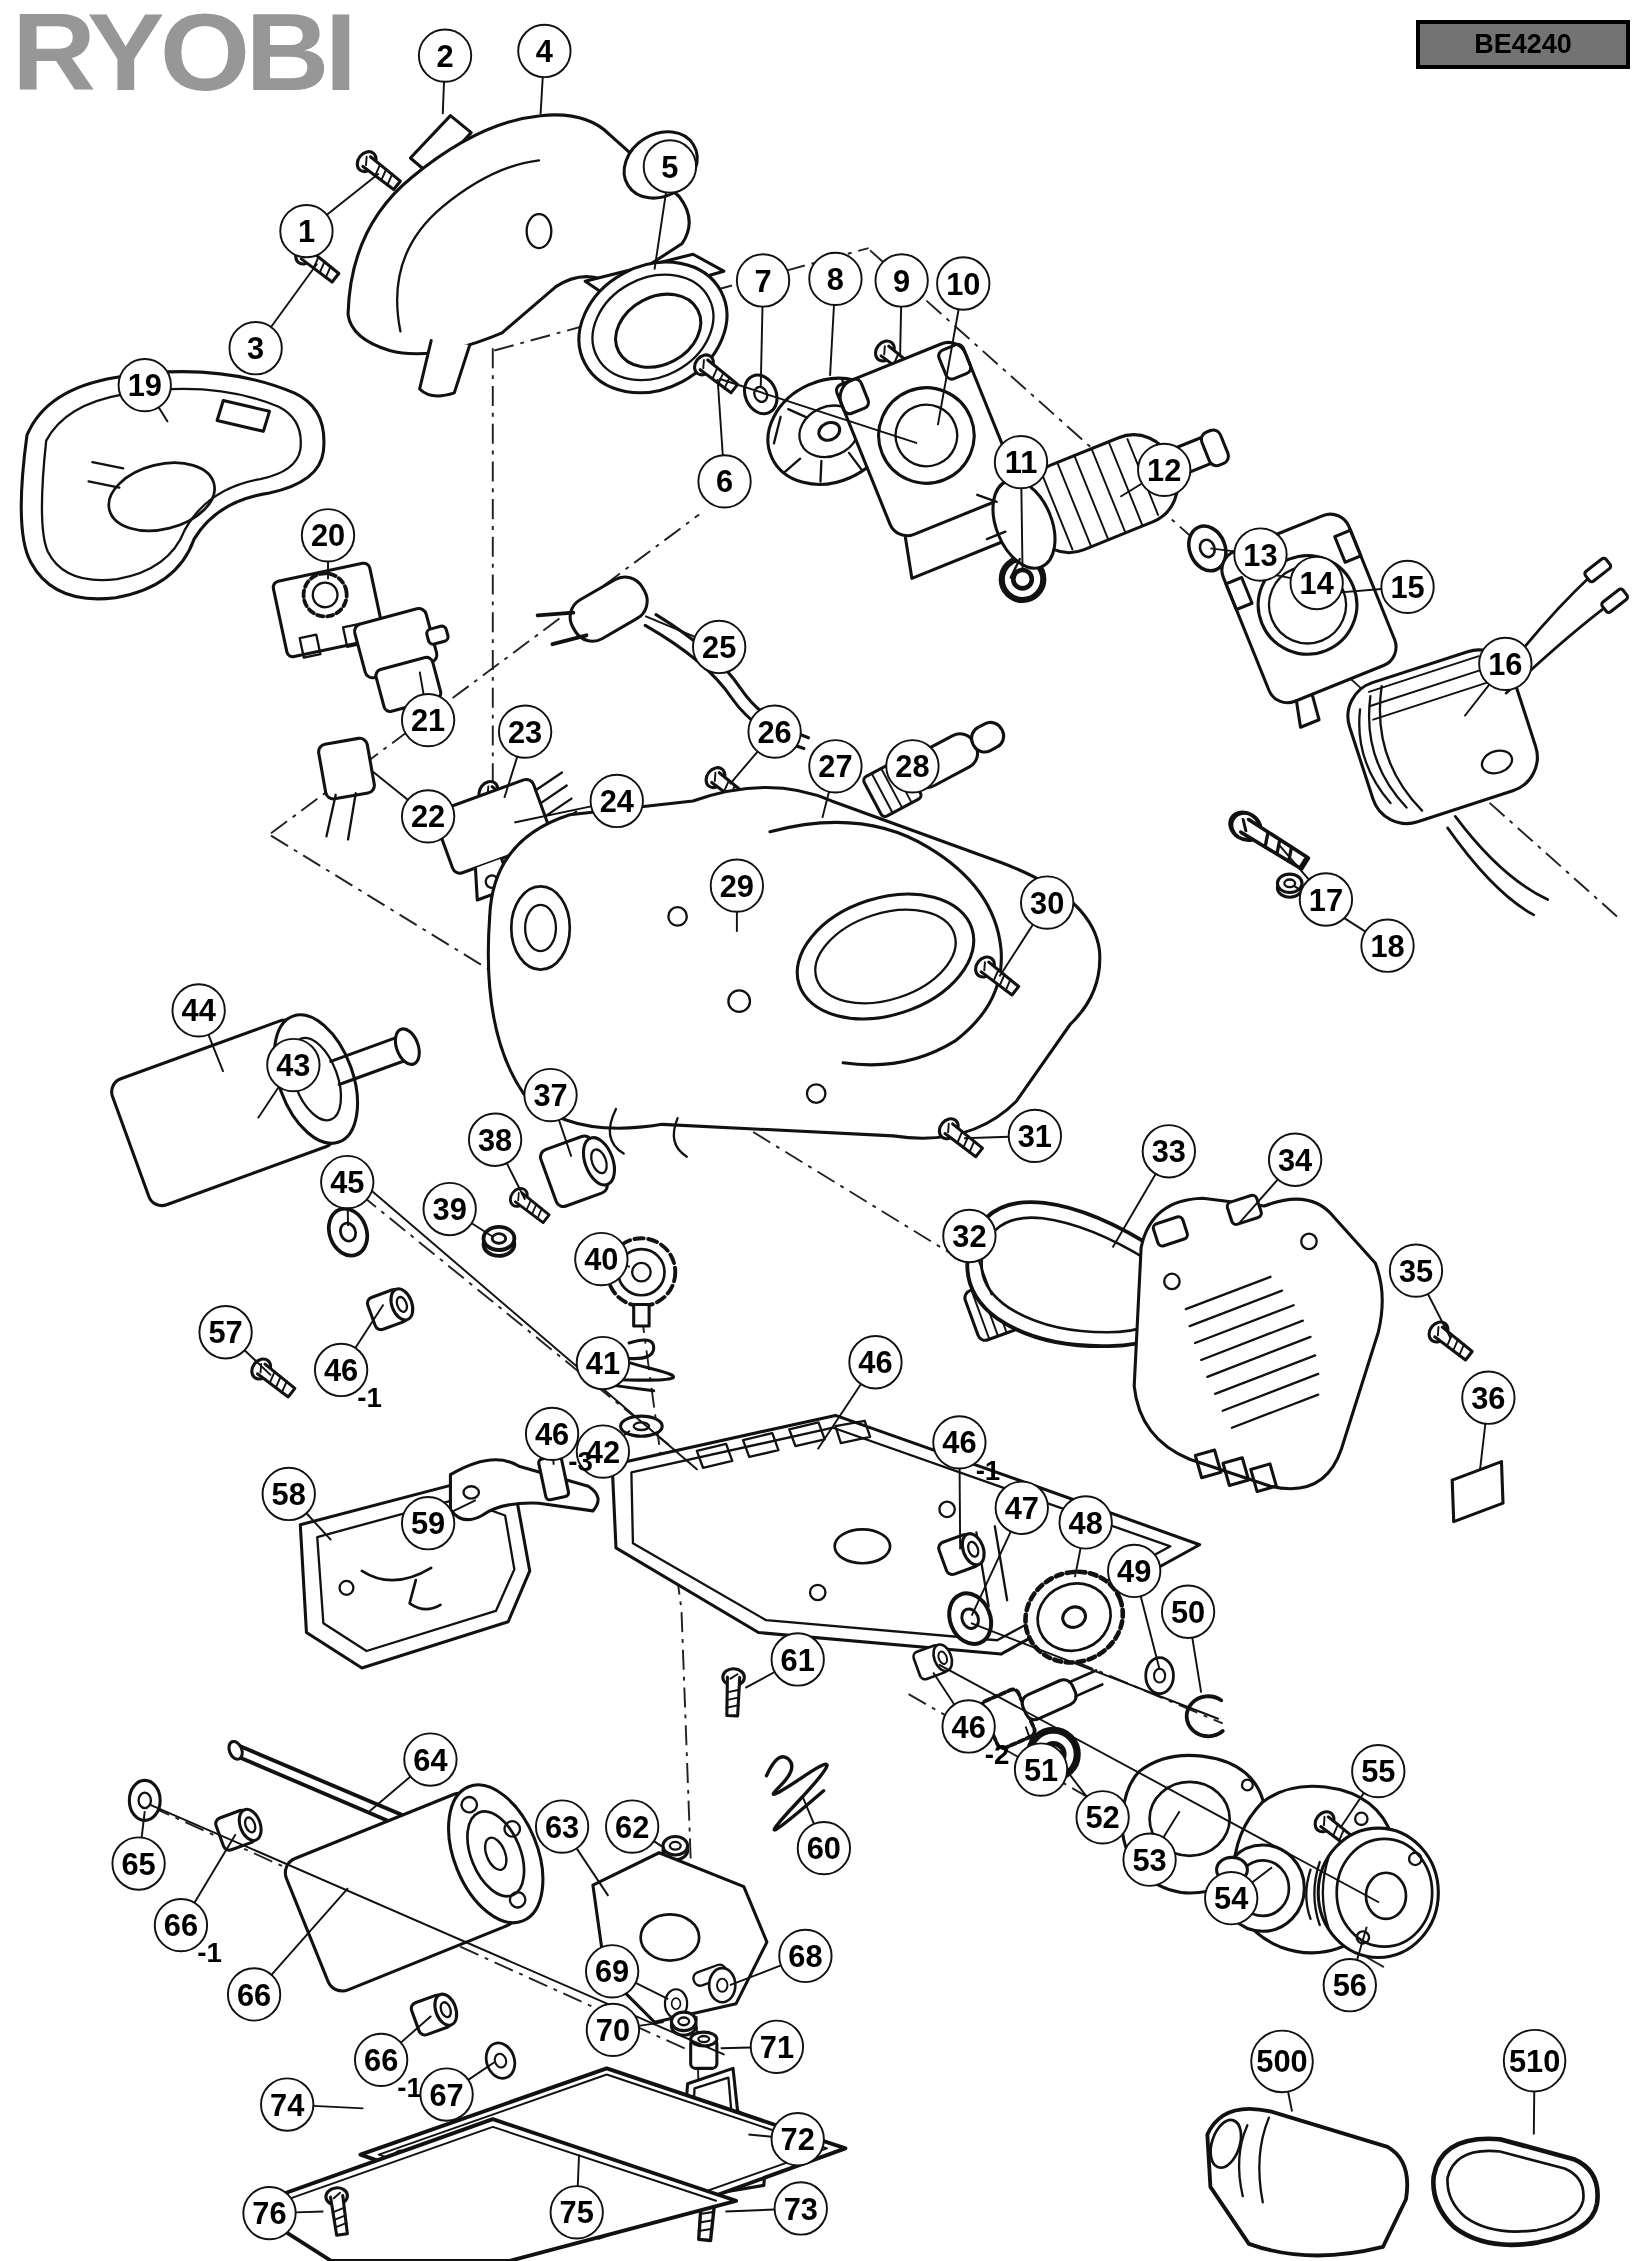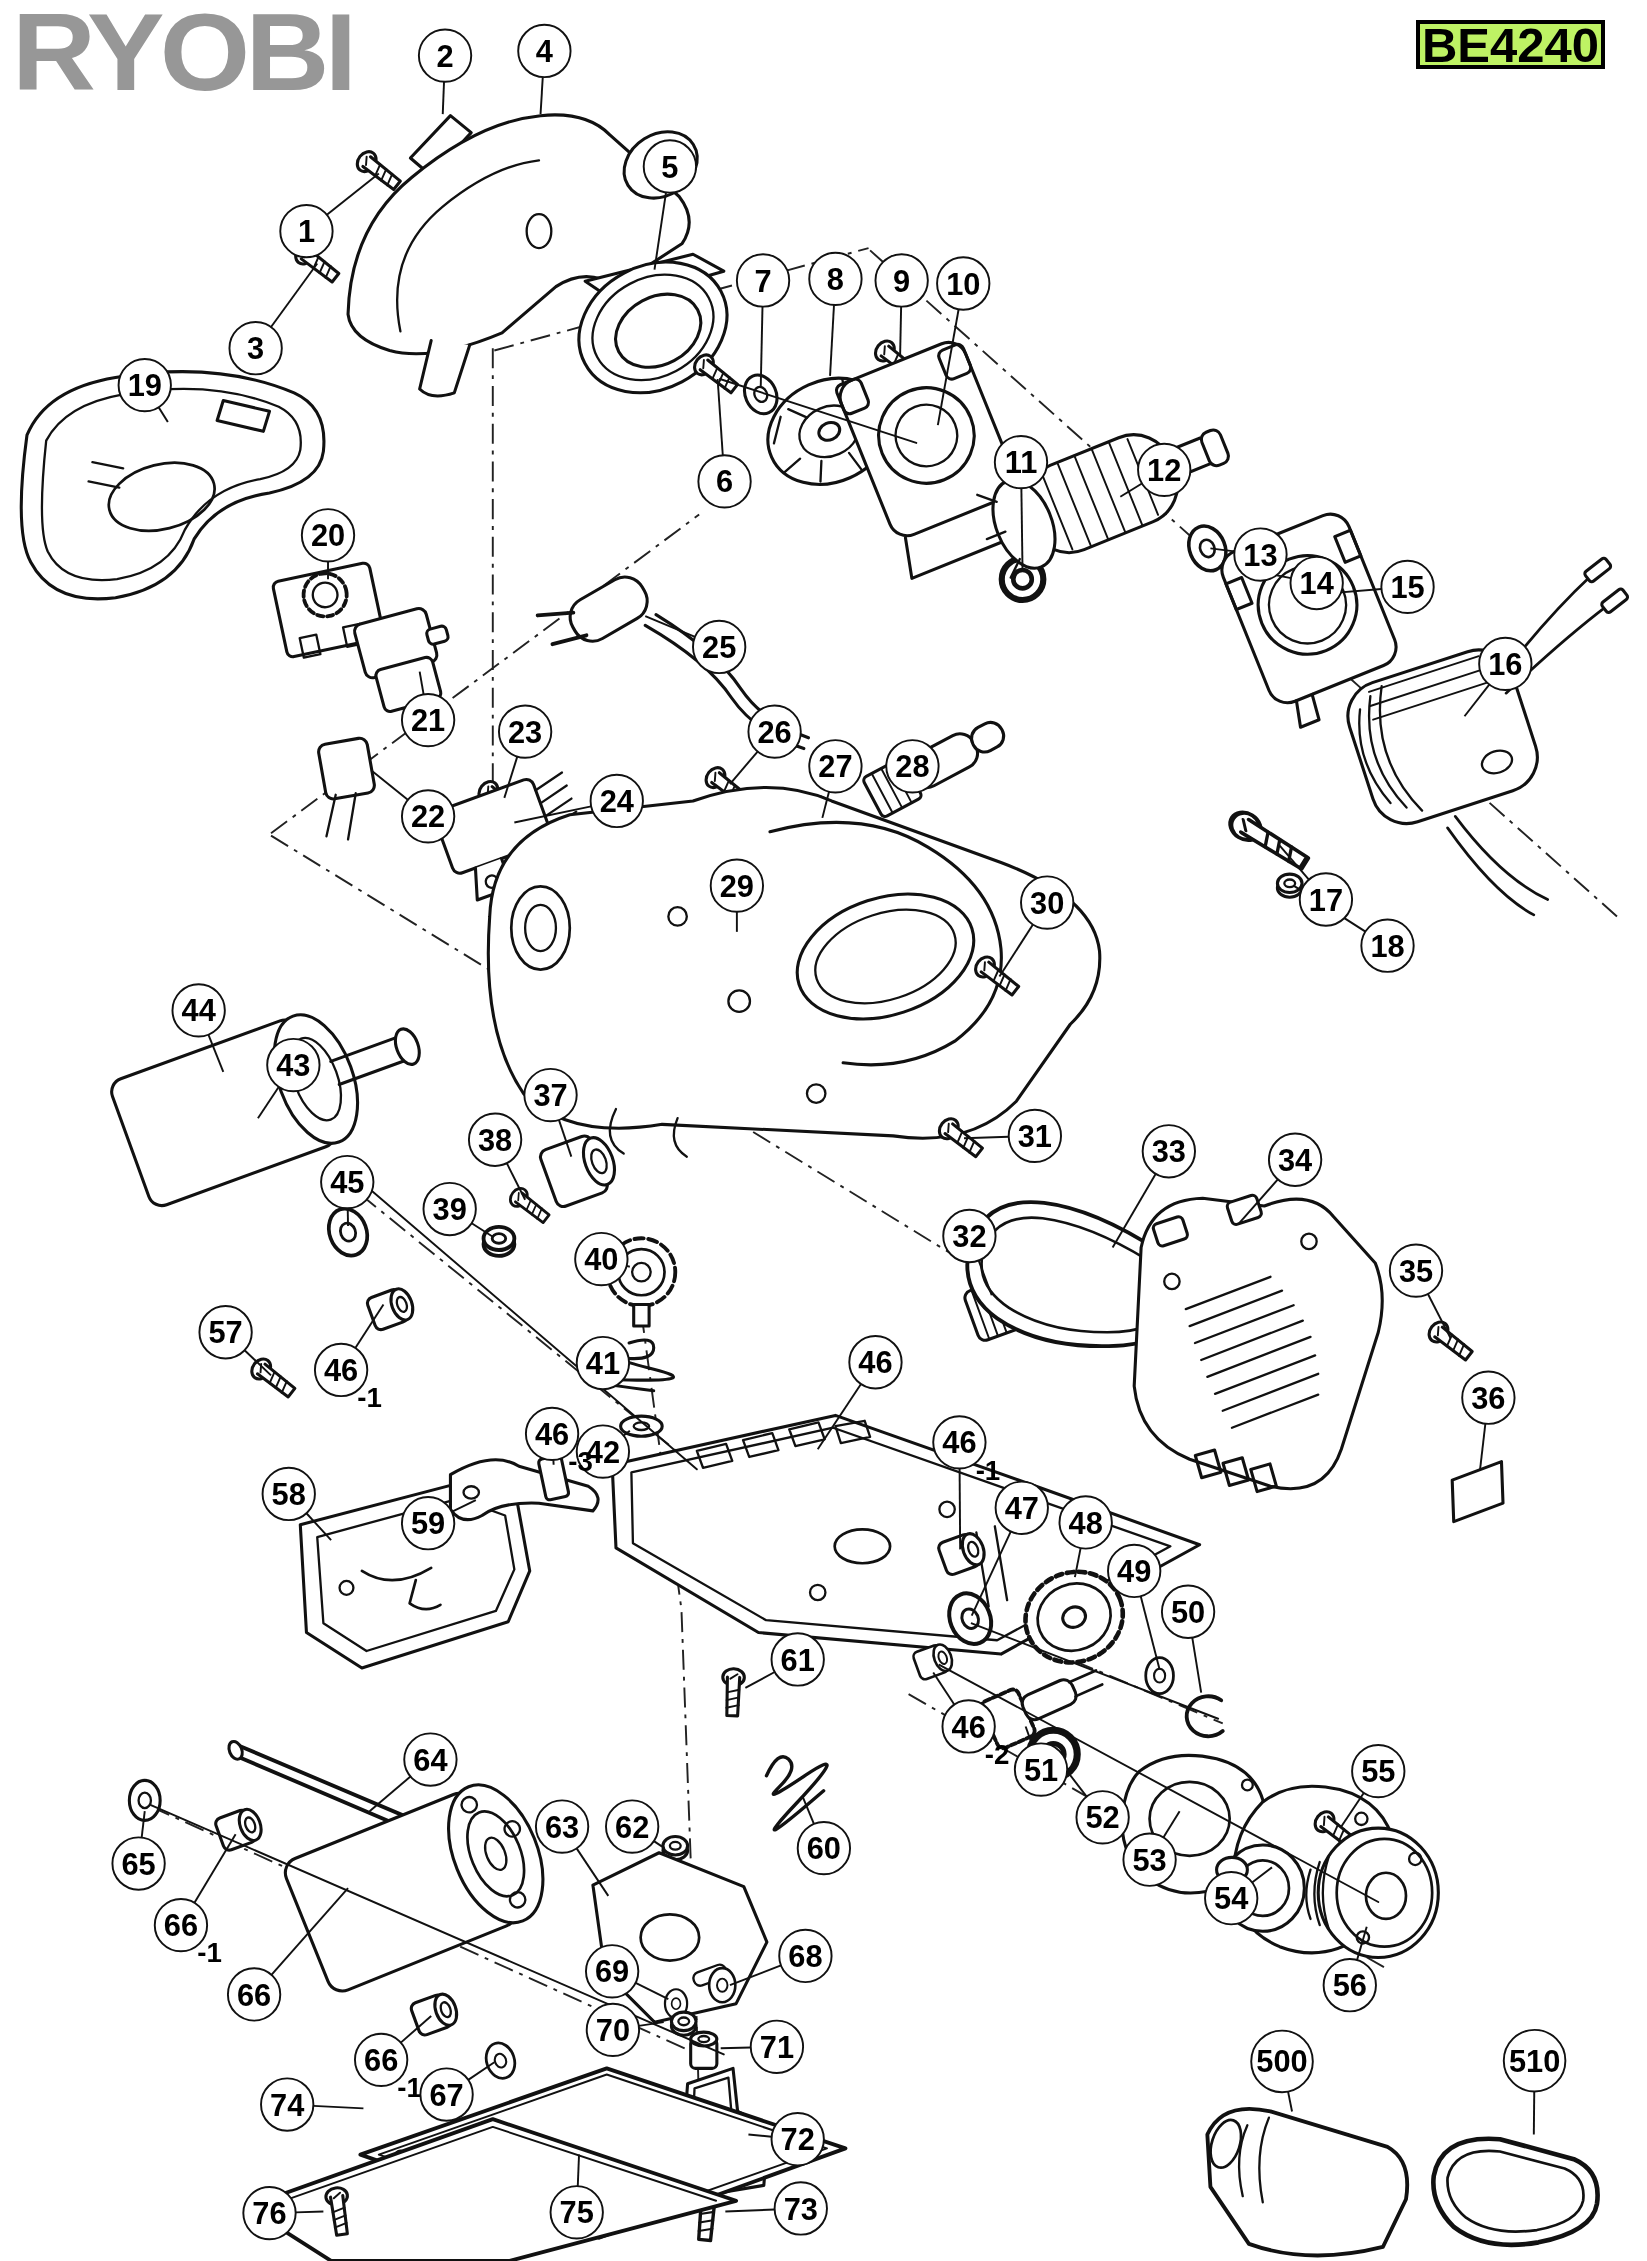--- a/index.html
+++ b/index.html
@@ -7,24 +7,24 @@
        font-family:"Liberation Sans", sans-serif;}
   .canvas{position:absolute;left:0;top:0;width:1647px;height:2261px;}
   .brand-logo{
     position:absolute;left:12.3px;top:-10.8px;
     font-size:114px;font-weight:bold;letter-spacing:-4.6px;
     color:#979797;
     transform:scale(1.02,0.96);transform-origin:left top;
     user-select:none;
   }
   .model-box{
-    position:absolute;left:1416px;top:20px;width:189px;height:49px;
+    position:absolute;left:1416px;top:20px;width:214px;height:49px;
     border:4.6px solid #000;box-sizing:border-box;
     display:flex;align-items:center;justify-content:center;
-    font-size:49px;font-weight:bold;color:#000;background:#bef264;
+    font-size:27px;font-weight:bold;color:#000;background:#737373;
   }
   svg text.co-label{font-family:"Liberation Sans", sans-serif;font-weight:bold;}
 </style>
 </head>
 <body>
 
 <div class="canvas">
 
   <svg id="art" width="1647" height="2261" viewBox="0 0 2139 2936" style="position:absolute;left:0;top:0;">
     <defs>

